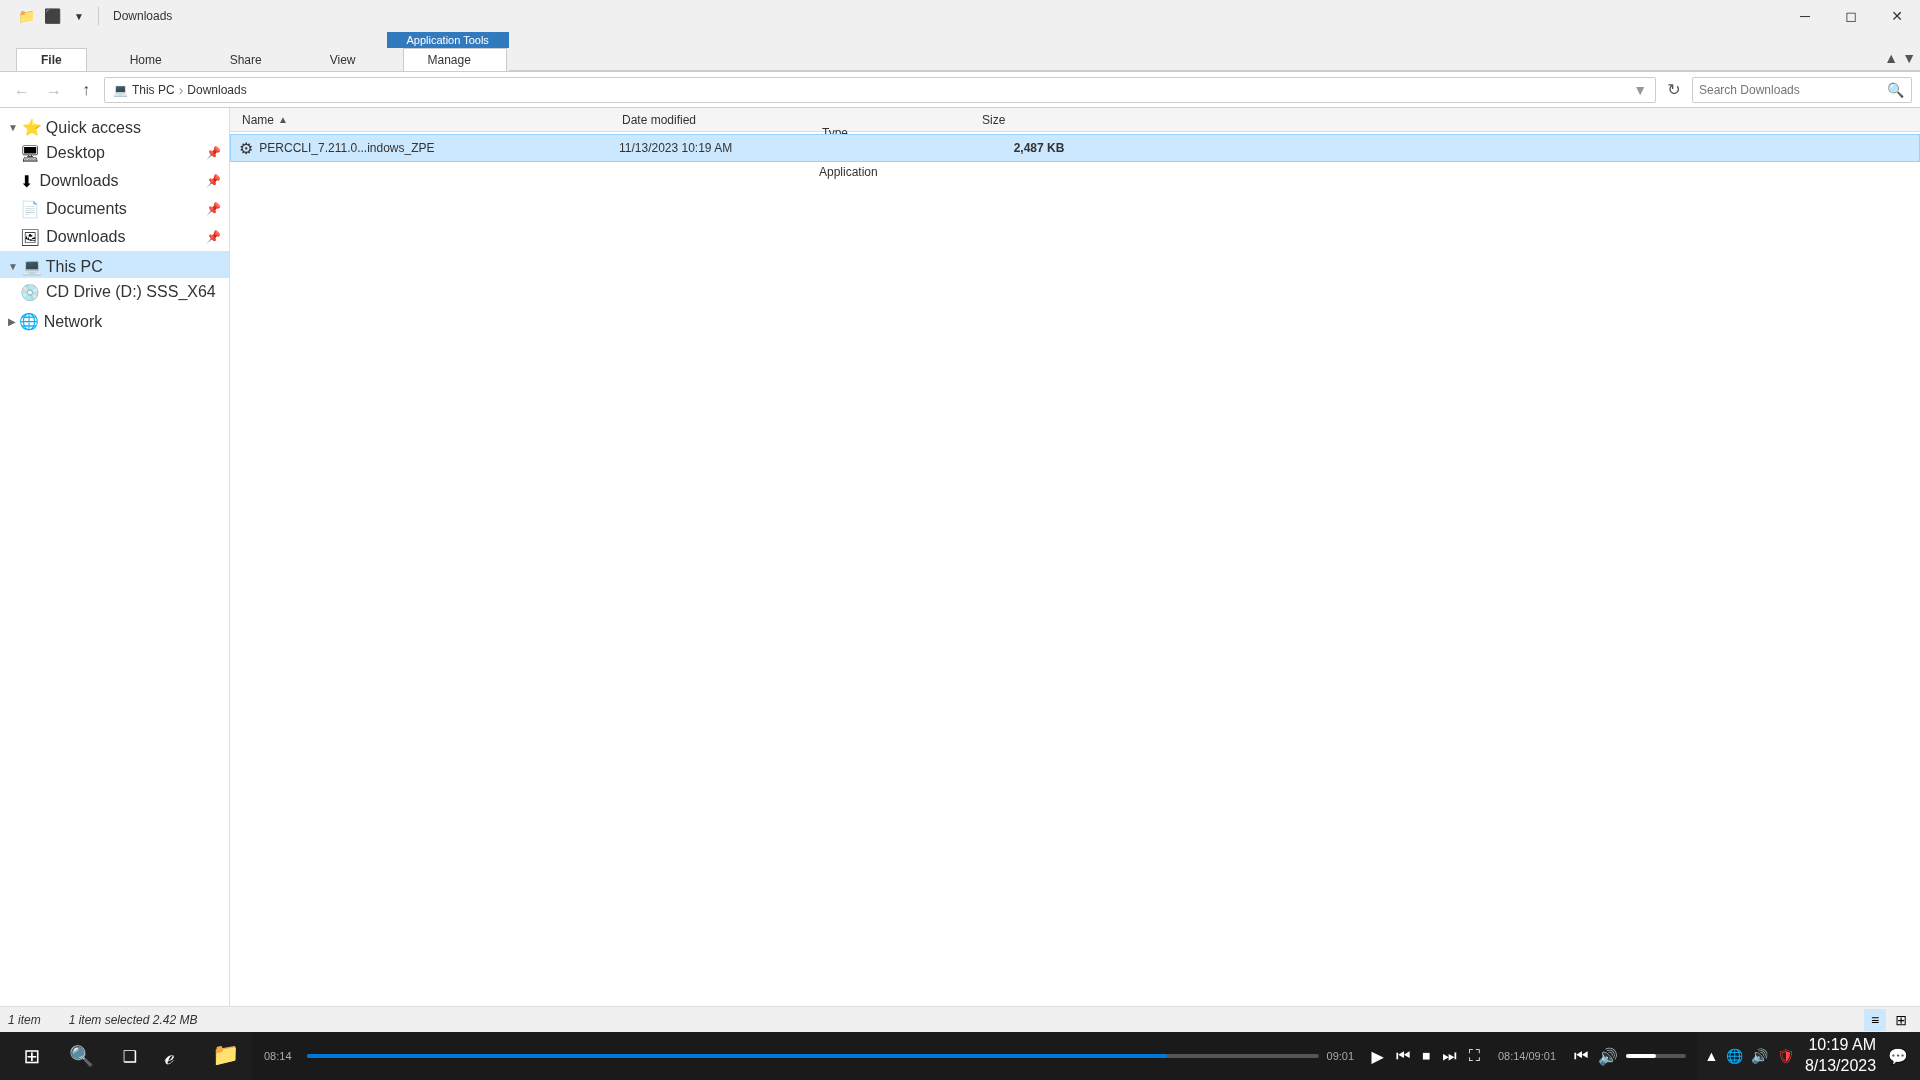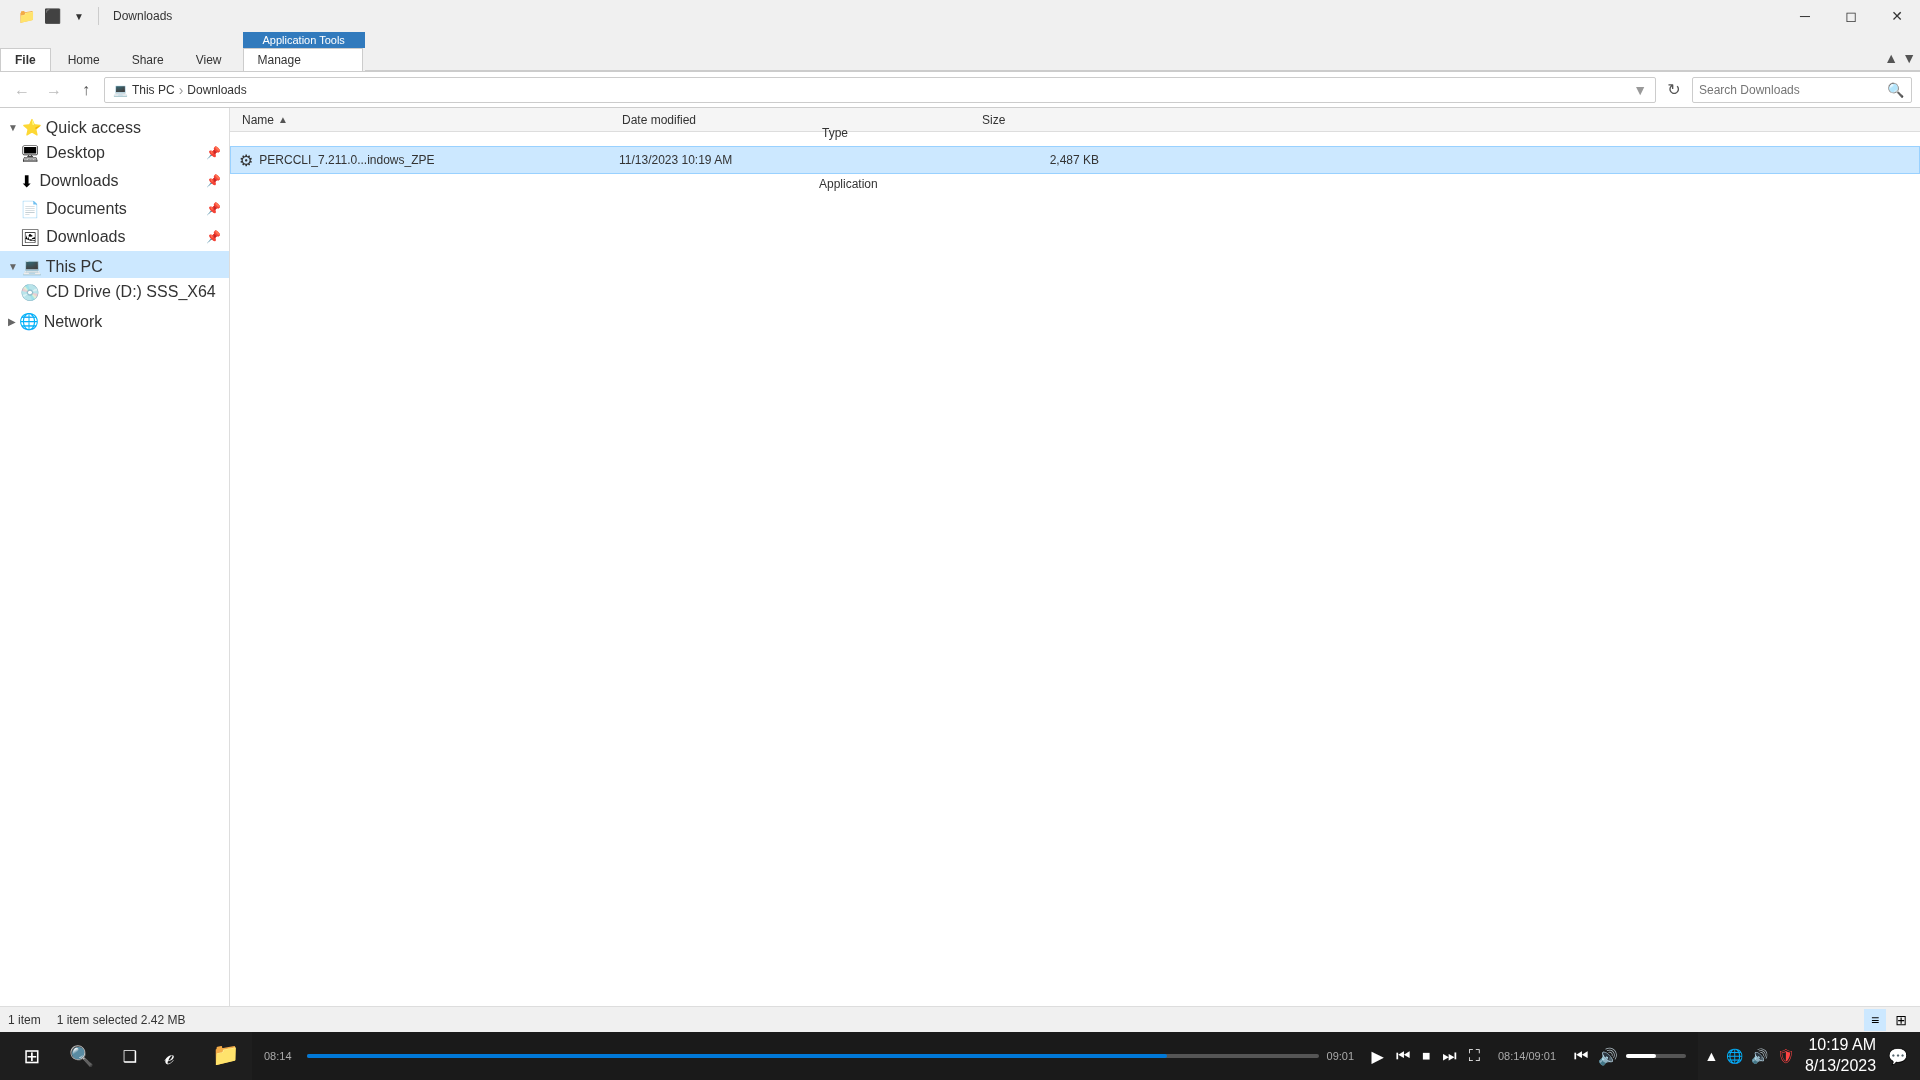--- a/index.html
+++ b/index.html
@@ -11,27 +11,28 @@
       display: flex; align-items: center; justify-content: center;
       font-size: 14px; cursor: pointer; color: #333;
     }
 
     
     .ribbon {
       background: #f0f0f0;
       border-bottom: 1px solid #ccc;
     }
     .ribbon-tab {
-      padding: 4px 14px;
+      padding: 4px 24px;
       font-size: 12px;
       cursor: pointer;
       color: #333;
       border: 1px solid transparent;
       border-bottom: none;
       margin-right: 2px;
+      margin-left: 16px;
     }
     .ribbon-tab.active {
       background: white;
       border-color: #ccc;
       font-weight: 600;
     }
     .ribbon-context-label {
       background: #317abd;
       color: white;
       font-size: 11px;
@@ -136,21 +137,20 @@
     .expand-icon { font-size: 10px; color: #666; }
     .indent-1 { padding-left: 20px; }
 
     
     .file-area {
       flex: 1;
       background: white;
       display: flex;
       flex-direction: column;
       overflow: hidden;
-      gap: 12px;
     }
     .file-list-header {
       display: flex;
       align-items: center;
       padding: 0 8px;
       height: 24px;
       border-bottom: 1px solid #ddd;
       background: #f5f5f5;
     }
     .col-header {
@@ -180,21 +180,21 @@
       padding: 0 8px;
       height: 28px;
       cursor: pointer;
       gap: 0;
     }
     .file-row.selected { background: #cce8ff; border: 1px solid #99d1ff; }
     .file-cell { font-size: 12px; color: #333; overflow: hidden; text-overflow: ellipsis; white-space: nowrap; }
     .file-cell-name { width: 380px; display: flex; align-items: center; gap: 6px; }
     .file-cell-date { width: 200px; }
     .file-cell-type { width: 160px; margin-top: 48px; }
-    .file-cell-size { width: 120px; text-align: right; }
+    .file-cell-size { width: 120px; text-align: center; font-weight: bold; }
     .file-icon { font-size: 16px; flex-shrink: 0; }
 
     
     .status-bar {
       background: #f0f0f0;
       height: 26px;
       display: flex;
       align-items: center;
       padding: 0 8px;
       border-top: 1px solid #ddd;
@@ -426,21 +426,21 @@
         </div>
         <div class="file-cell file-cell-date">11/13/2023 10:19 AM</div>
         <div class="file-cell file-cell-type">Application</div>
         <div class="file-cell file-cell-size">2,487 KB</div>
       </div>
     </div>
   </div>
 </div>
 
 <div class="status-bar">
-  <div style="display:flex; gap:16px;">
+  <div style="display:flex; gap:28px;font-style:italic;">
     <span class="status-text">1 item</span>
     <span class="status-text">1 item selected  2.42 MB</span>
   </div>
   <div class="status-right">
     <div class="view-btn active" title="Details">≡</div>
     <div class="view-btn" title="Large icons">⊞</div>
   </div>
 </div>
 
 <div class="taskbar">

